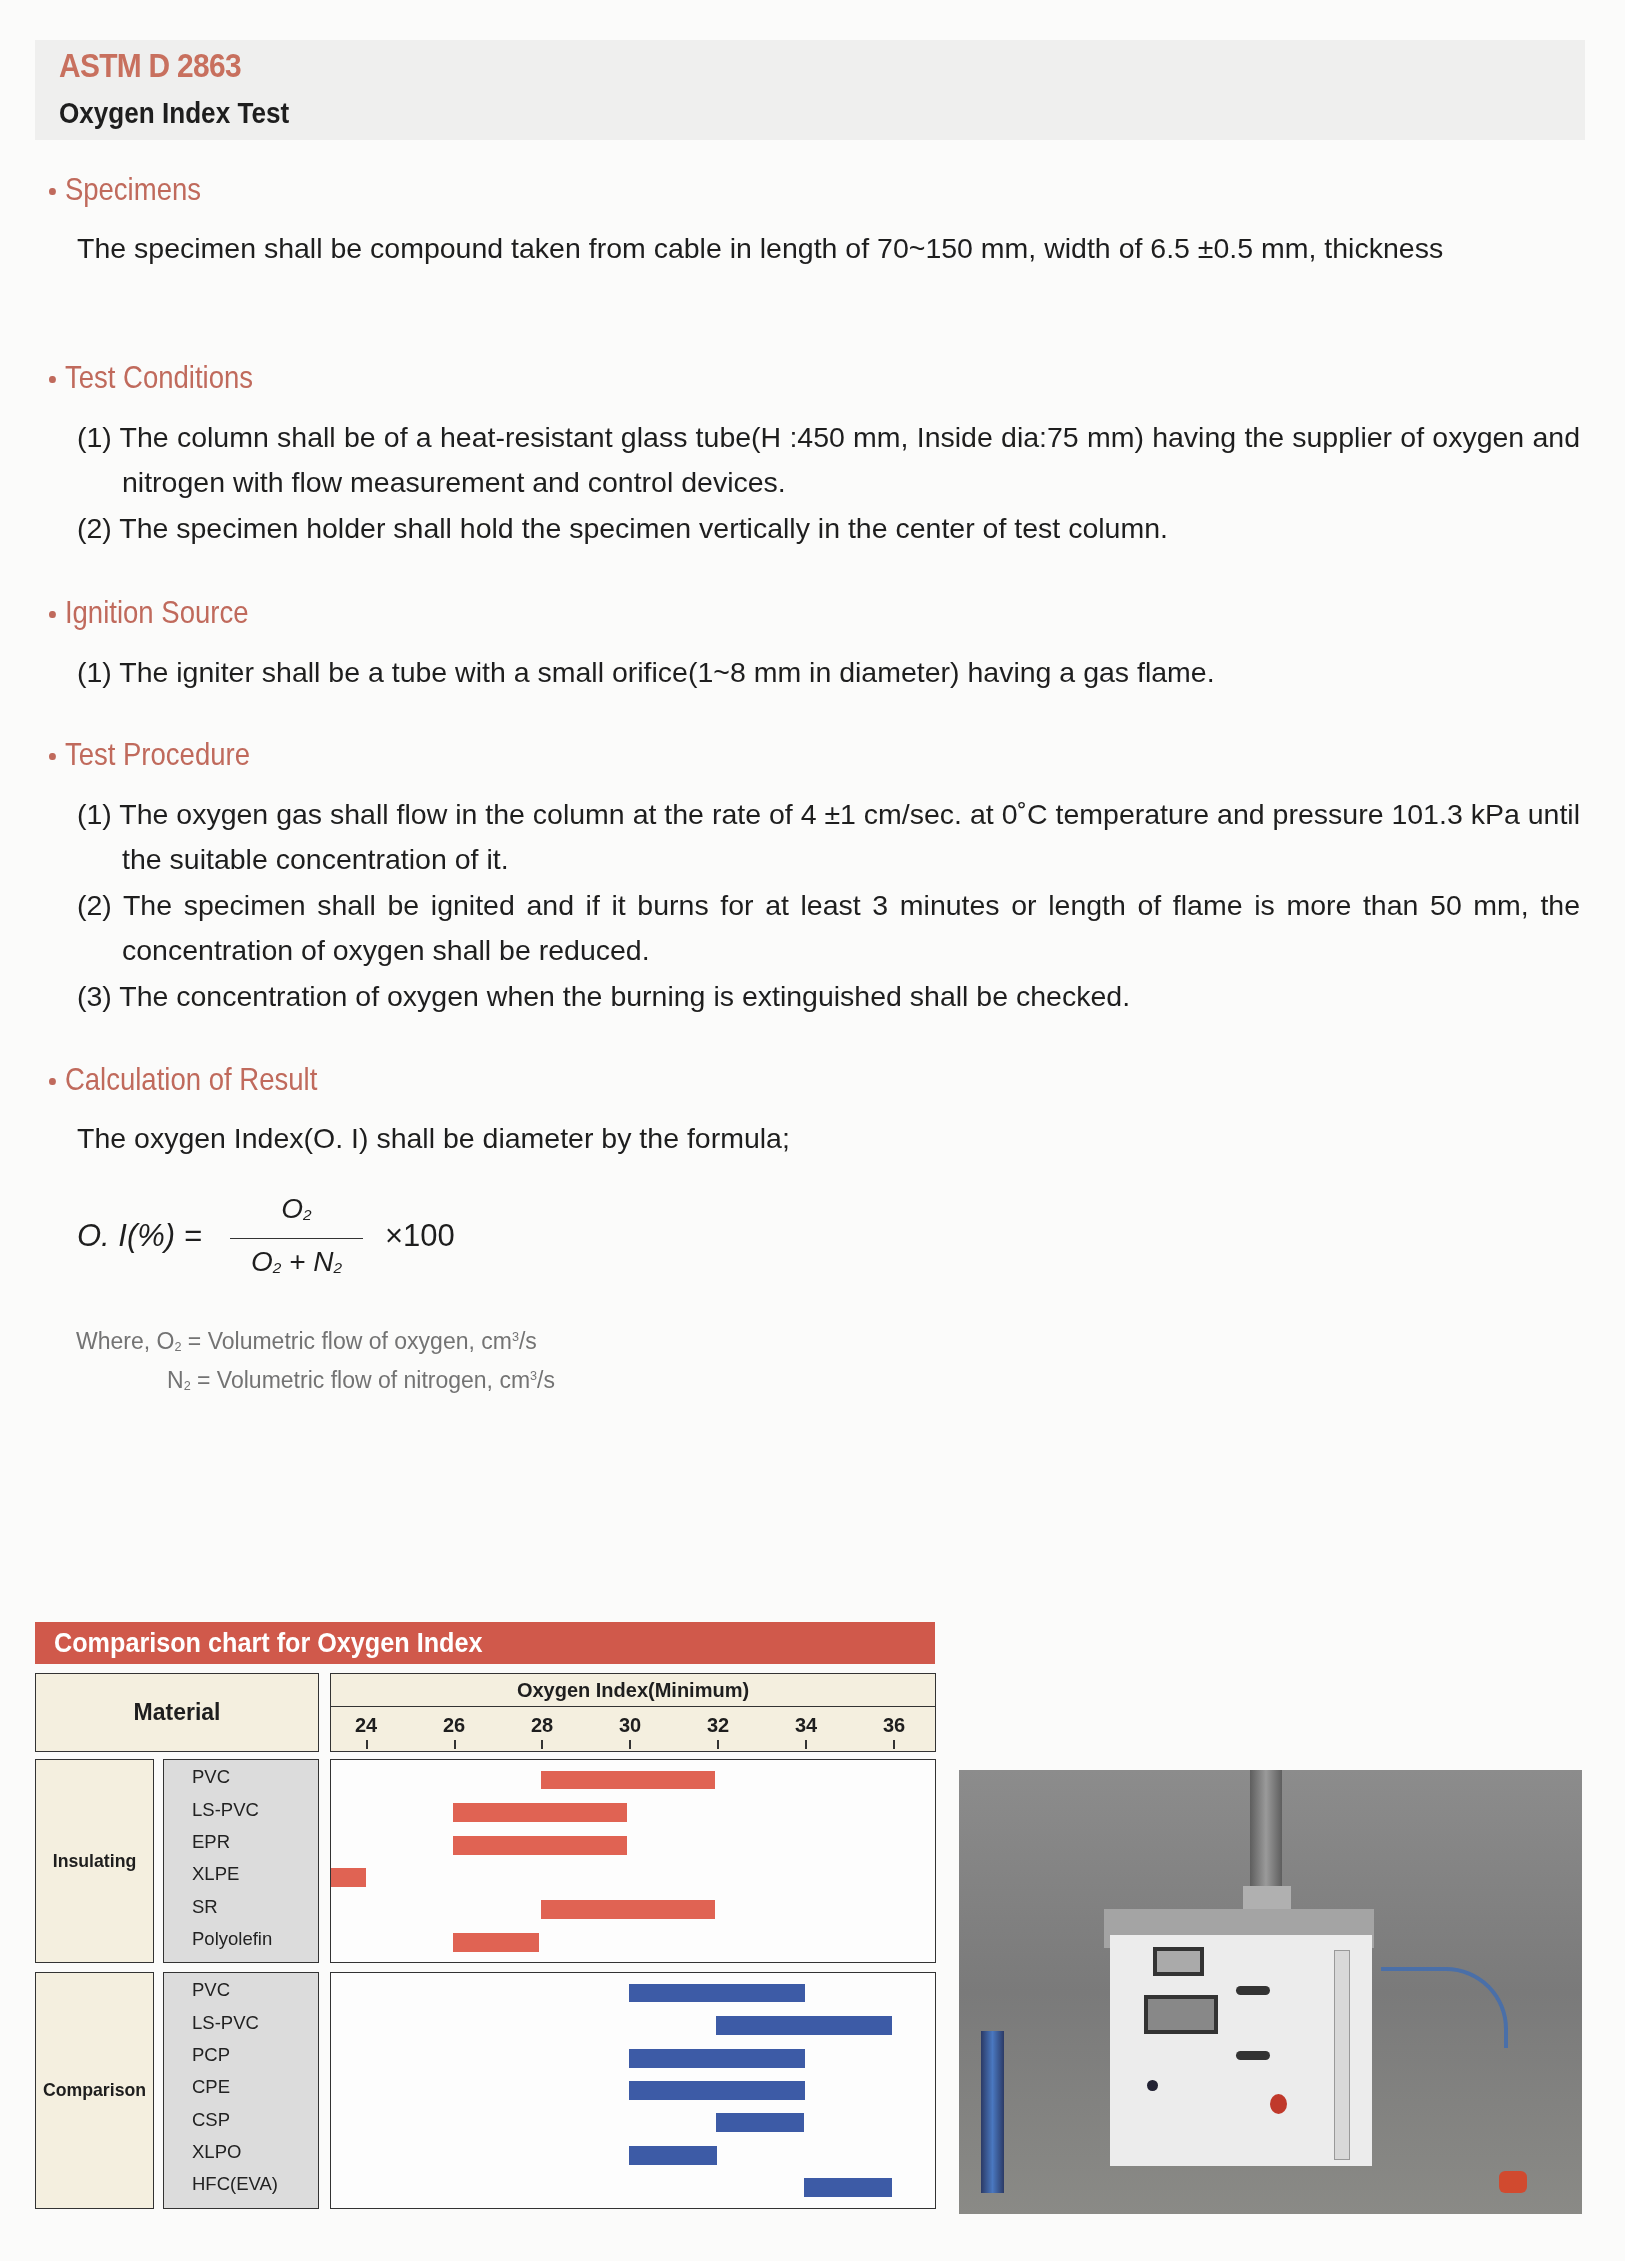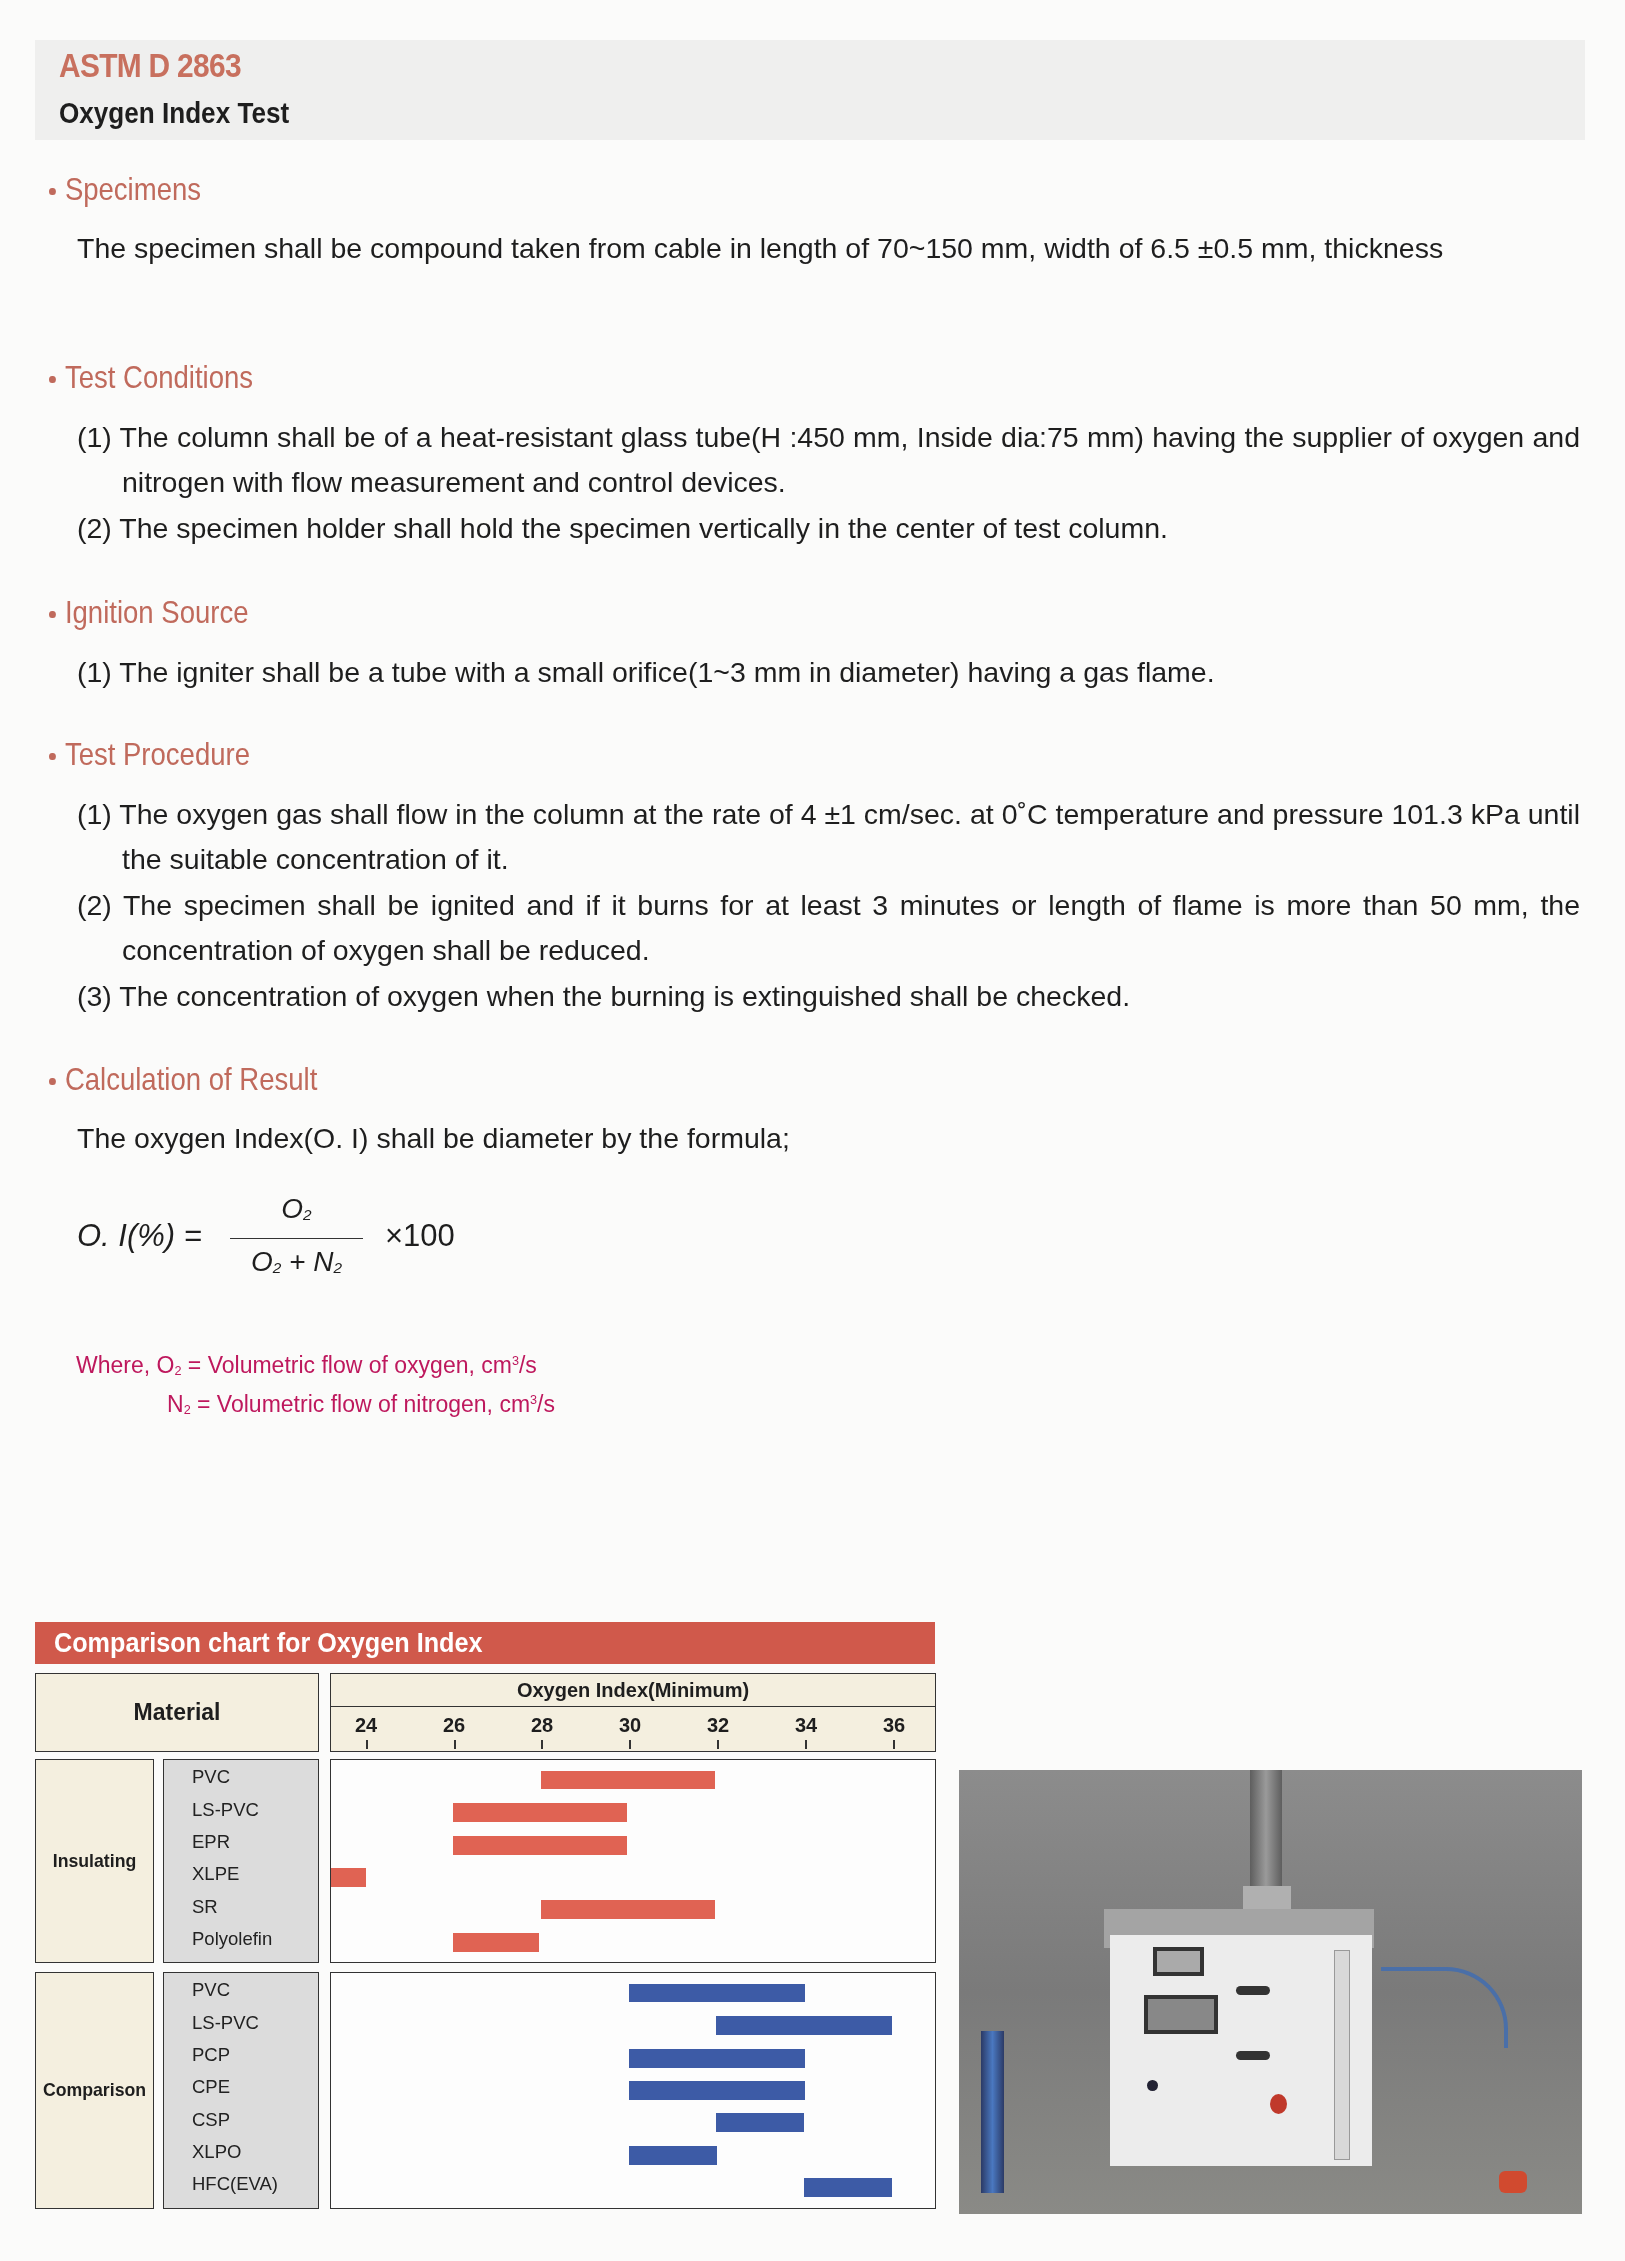--- a/index.html
+++ b/index.html
@@ -52,21 +52,21 @@
     position: absolute; left: 230px; top: 1193px; width: 133px; text-align: center;
     font-size: 28px; font-style: italic;
   }
   .formula-frac .num { display: block; height: 40px; }
   .formula-frac .bar { display: block; height: 1.5px; background: #333; margin: 4.6px 0; }
   .formula-frac .den { display: block; margin-top: 7px; }
   .formula-mult {
     position: absolute; left: 385px; top: 1218px; font-size: 31px;
   }
   .where-line {
-    position: absolute; font-size: 23px; color: #be185d; margin-top: 24px;
+    position: absolute; font-size: 23px; color: #737373;
   }
   sub.s { font-size: 0.55em; vertical-align: -0.15em; }
   sup.s { font-size: 0.55em; vertical-align: 0.6em; }
 
   
   .chart-title-bar {
     position: absolute; left: 35px; top: 1622px; width: 900px; height: 42px;
     background: #d0594b; color: #fff;
     font-size: 28px; font-weight: bold; line-height: 42px; padding-left: 18.5px;
     box-sizing: border-box;
@@ -120,21 +120,21 @@
 <div class="sec-heading" style="top:171px"><span class="dot"></span><span>Specimens</span></div>
 <div class="para" style="top:226px;">
   <div style="white-space:nowrap;">The specimen shall be compound taken from cable in length of 70~150 mm, width of 6.5 ±0.5 mm, thickness</div>
 </div>
 
 <div class="sec-heading" style="top:359px"><span class="dot"></span><span>Test Conditions</span></div>
 <div class="list-item" style="top:415px">(1) The column shall be of a heat-resistant glass tube(H :450 mm, Inside dia:75 mm) having the supplier of oxygen and nitrogen with flow measurement and control devices.</div>
 <div class="list-item" style="top:506px">(2) The specimen holder shall hold the specimen vertically in the center of test column.</div>
 
 <div class="sec-heading" style="top:594px"><span class="dot"></span><span>Ignition Source</span></div>
-<div class="list-item" style="top:650px">(1) The igniter shall be a tube with a small orifice(1~3 mm in diameter) having a gas flame.</div>
+<div class="list-item" style="top:650px">(1) The igniter shall be a tube with a small orifice(1~8 mm in diameter) having a gas flame.</div>
 
 <div class="sec-heading" style="top:736px"><span class="dot"></span><span>Test Procedure</span></div>
 <div class="list-item" style="top:792px">(1) The oxygen gas shall flow in the column at the rate of 4 ±1 cm/sec. at 0˚C temperature and pressure 101.3 kPa until the suitable concentration of it.</div>
 <div class="list-item" style="top:883px">(2) The specimen shall be ignited and if it burns for at least 3 minutes or length of flame is more than 50 mm, the concentration of oxygen shall be reduced.</div>
 <div class="list-item" style="top:974px">(3) The concentration of oxygen when the burning is extinguished shall be checked.</div>
 
 <div class="sec-heading" style="top:1061px"><span class="dot"></span><span>Calculation of Result</span></div>
 <div class="para" style="top:1116px">The oxygen Index(O. I) shall be diameter by the formula;</div>
 
 <div class="formula-lhs">O. I(%) =</div>

